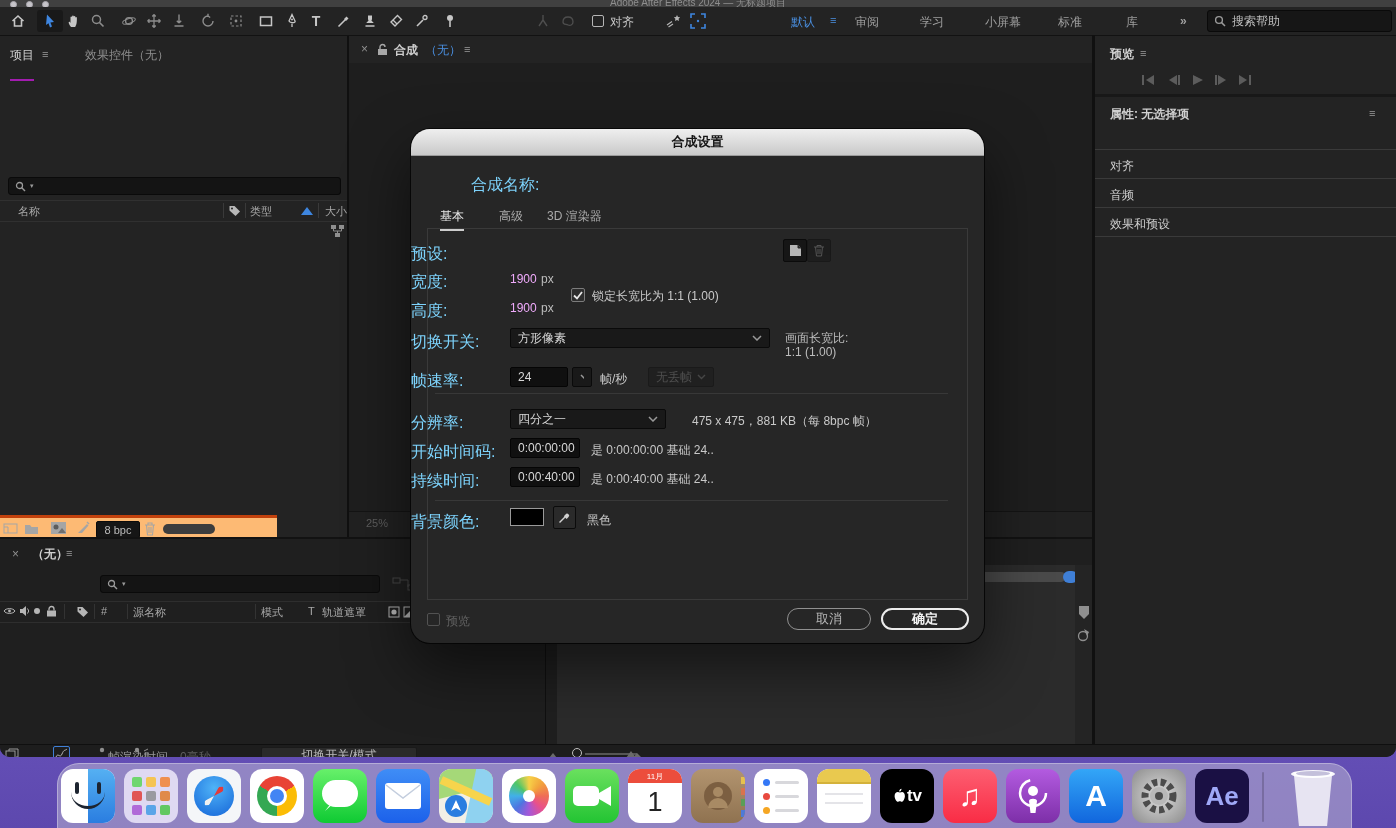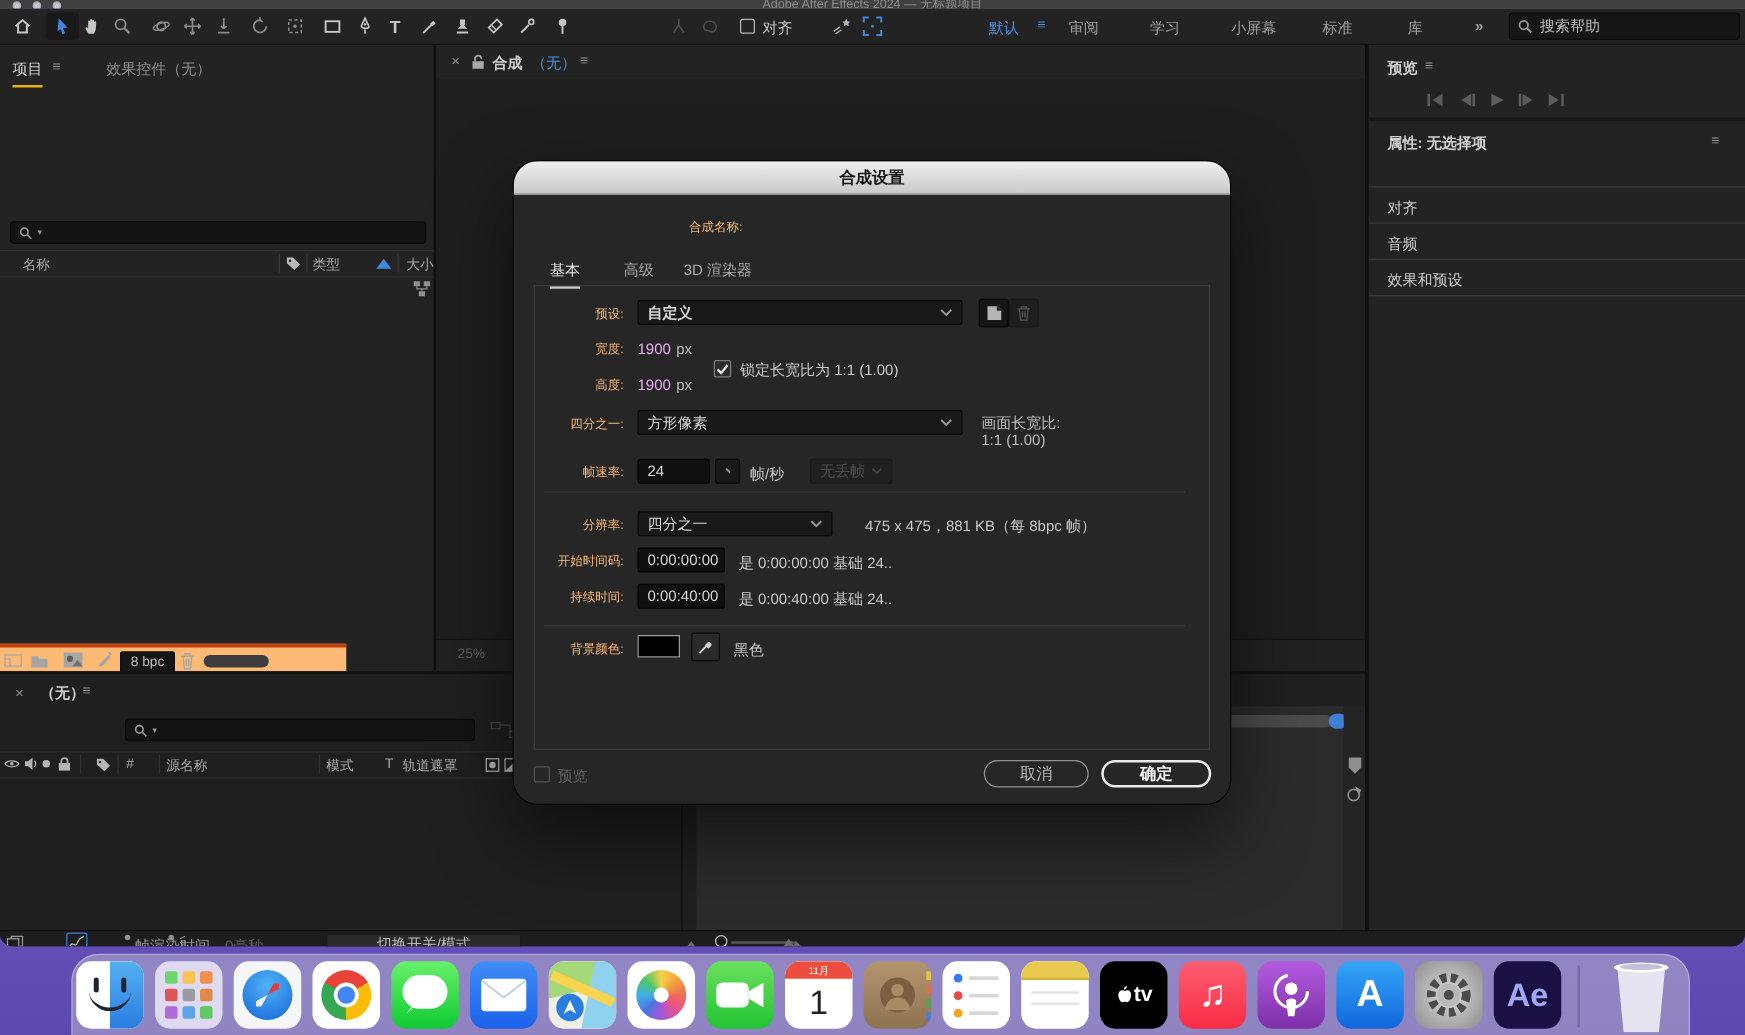--- a/index.html
+++ b/index.html
@@ -30,21 +30,21 @@
   .menuglyph{font-size:11px;color:#9a9a9a}
   .searchfield{background:#141414;border:1px solid #0a0a0a;border-radius:3px;display:flex;align-items:center;padding:0 6px;gap:4px;box-sizing:border-box}
   .colhead{font-size:11px;color:#a8a8a8;white-space:nowrap}
   .hdiv{background:#3a3a3a;height:1px}
   .chip{background:#161616;border:1px solid #0b0b0b;border-radius:2px;color:#bcbcbc;font-size:11px;display:flex;align-items:center;justify-content:center}
   
   .dialog{left:411px;top:129px;width:573px;height:514px;background:#262626;border-radius:19px;
           box-shadow:0 25px 60px rgba(0,0,0,.55),0 0 0 1px #0a0a0a;overflow:hidden;z-index:50}
   .dtitle{left:0;top:0;width:100%;height:27px;background:linear-gradient(#efefef,#c9c9c9);
           display:flex;align-items:center;justify-content:center;font-size:13px;font-weight:bold;color:#161616;border-bottom:1px solid #9a9a9a;box-sizing:border-box}
-  .dlabel{font-size:10px;color:#fdba74;text-align:right;white-space:nowrap}
+  .dlabel{font-size:16px;color:#7dd3fc;text-align:left;white-space:nowrap}
   .dval{font-size:12px;color:#d8d8d8;white-space:nowrap}
   .blue{color:#f0abfc}
   .dd{background:#191919;border:1px solid #0a0a0a;border-radius:2px;display:flex;align-items:center;justify-content:space-between;padding:0 7px;box-sizing:border-box}
   .din{background:#101010;border:1px solid #050505;border-radius:2px;color:#e4e4e4;font-size:12px;display:flex;align-items:center;padding:0 7px;box-sizing:border-box}
   .fieldset{left:16px;top:99px;width:541px;height:372px;border:1px solid #3a3a3a;box-sizing:border-box}
   .dtab{font-size:12px;color:#a9a9a9}
   .dtab.on{color:#e9e9e9;border-bottom:2px solid #cdcdcd;padding-bottom:4px}
   .pill{border-radius:12px;background:transparent;display:flex;align-items:center;justify-content:center;font-size:13px;box-sizing:border-box}
   .cancel{border:1.5px solid #909090;color:#b9b9b9}
   .ok{border:2px solid #ececec;color:#f2f2f2;font-weight:bold}
@@ -202,21 +202,21 @@
     <div class="abs searchbox">
       <svg width="12" height="12">
           <circle cx="5" cy="5" r="3.4" stroke="#9a9a9a" stroke-width="1.4" fill="none"></circle>
           <path d="M7.6 7.6 11 11" stroke="#9a9a9a" stroke-width="1.5"></path>
         </svg>
       <span class="txt" style="color:#bdbdbd">搜索帮助</span>
     </div>
   </div>
 
   <div class="abs panel" style="left:0;top:29px;width:347px;height:501px">
-    <span class="abs tabtxt" style="left:10px;top:11px;border-bottom:2px solid #eab308;padding-bottom:4px">项目</span>
+    <span class="abs tabtxt" style="left:10px;top:11px;border-bottom:2px solid #a21caf;padding-bottom:15px">项目</span>
     <span class="abs menuglyph" style="left:42px;top:12px">≡</span>
     <span class="abs tabdim" style="left:85px;top:11px">效果控件（无）</span>
     <div class="abs searchfield" style="left:8px;top:141px;width:333px;height:18px">
       <svg width="11" height="11">
           <circle cx="4.5" cy="4.5" r="3" stroke="#9a9a9a" stroke-width="1.3" fill="none"></circle>
           <path d="M6.8 6.8 10 10" stroke="#9a9a9a" stroke-width="1.4"></path>
         </svg>
       <span class="menuglyph" style="font-size:7px">▾</span>
     </div>
     <div class="abs" style="left:0;top:164px;width:347px;height:20px;border-top:1px solid #303030;border-bottom:1px solid #303030">
@@ -478,26 +478,20 @@
 
   <div class="abs dlabel" style="left:60px;top:46px;width:123px">合成名称:</div>
 
   <span class="abs dtab on" style="left:29px;top:79px">基本</span>
   <span class="abs dtab" style="left:88px;top:79px">高级</span>
   <span class="abs dtab" style="left:136px;top:79px">3D 渲染器</span>
 
   <div class="abs fieldset"></div>
 
   <div class="abs dlabel" style="left:0;top:115px;width:88px">预设:</div>
-  <div class="abs dd" style="left:99px;top:111px;width:260px;height:20px">
-    <span class="dval" style="font-weight:bold">自定义</span>
-    <svg width="10" height="6">
-        <path d="M1 1l4 4 4-4" stroke="#999" fill="none" stroke-width="1.5"></path>
-      </svg>
-  </div>
   <span class="abs chip" style="left:372px;top:110px;width:22px;height:21px">
       <svg width="13" height="13">
         <path d="M1 1h8l3 3v8H1z" fill="#b5b5b5"></path>
         <path d="M9 1v3h3" fill="#262626" stroke="#262626"></path>
       </svg>
     </span>
   <span class="abs chip" style="left:396px;top:110px;width:22px;height:21px;opacity:.45">
       <svg width="12" height="13">
         <path d="M1 3h10M4 3V1.5h4V3M2.5 3l1 9h5l1-9M5 5v5M7 5v5" stroke="#8a8a8a" fill="none"></path>
       </svg>
@@ -509,21 +503,21 @@
   <span class="abs cb" style="left:160px;top:159px;width:14px;height:14px">
       <svg width="10" height="9">
         <path d="M1 4.5 4 7.5 9 1" stroke="#e8e8e8" stroke-width="1.8" fill="none"></path>
       </svg>
     </span>
   <span class="abs dval" style="left:181px;top:159px;color:#c9c9c9">锁定长宽比为 1:1 (1.00)</span>
   <div class="abs dlabel" style="left:0;top:172px;width:88px">高度:</div>
   <span class="abs dval blue" style="left:99px;top:172px">1900</span>
   <span class="abs dval" style="left:130px;top:172px;color:#bdbdbd">px</span>
 
-  <div class="abs dlabel" style="left:0;top:203px;width:88px">四分之一:</div>
+  <div class="abs dlabel" style="left:0;top:203px;width:88px">切换开关:</div>
   <div class="abs dd" style="left:99px;top:199px;width:260px;height:20px">
     <span class="dval" style="font-weight:normal">方形像素</span>
     <svg width="10" height="6">
         <path d="M1 1l4 4 4-4" stroke="#999" fill="none" stroke-width="1.5"></path>
       </svg>
   </div>
   <span class="abs dval" style="left:374px;top:201px;color:#bdbdbd">画面长宽比:</span>
   <span class="abs dval" style="left:374px;top:216px;color:#bdbdbd">1:1 (1.00)</span>
 
   <div class="abs dlabel" style="left:0;top:242px;width:88px">帧速率:</div>

